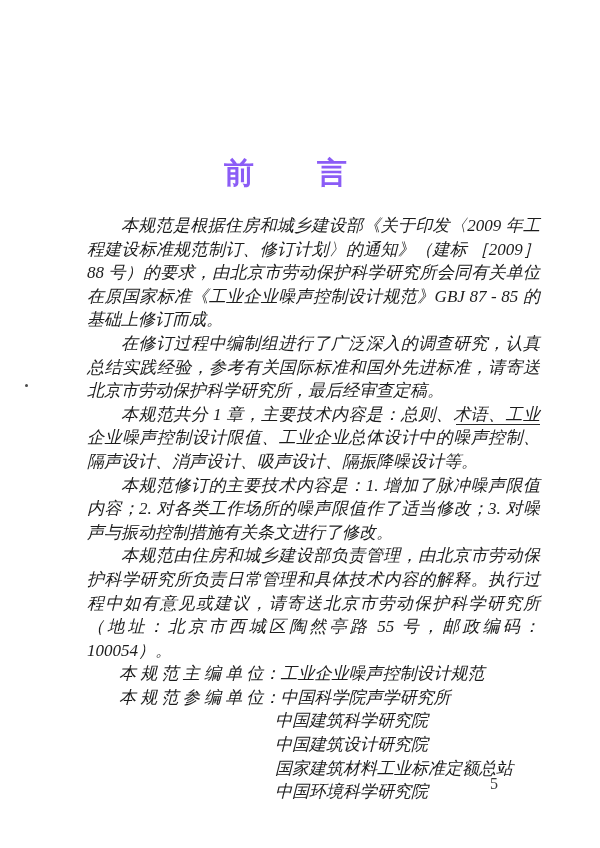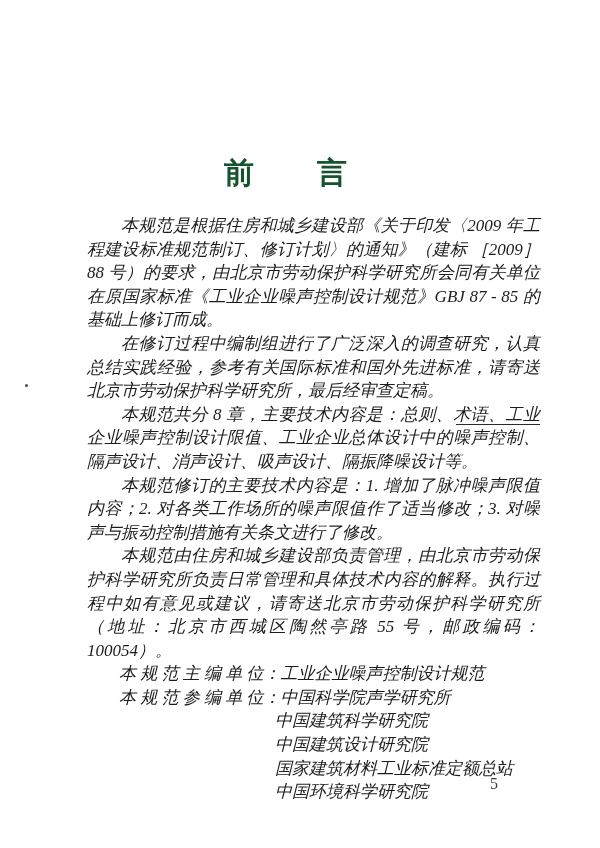--- a/index.html
+++ b/index.html
@@ -19,21 +19,21 @@
   .title {
     position: absolute;
     top: 153px;
     left: 0;
     width: 572px;
     margin: 0;
     text-align: center;
     font-size: 30px;
     line-height: 40px;
     font-weight: 700;
-    color: #14532d;
+    color: #8b5cf6;
     letter-spacing: 1px;
   }
   .content {
     position: absolute;
     top: 214px;
     left: 87px;
     width: 453px;
     font-size: 17px;
     line-height: 23.6px;
     text-align: justify;
@@ -86,21 +86,21 @@
 </head>
 <body>
 
 <div class="page">
 
   <h1 class="title">前　　言</h1>
 
   <div class="content">
     <p>本规范是根据住房和城乡建设部《关于印发〈2009 年工程建设标准规范制订、修订计划〉的通知》（建标 ［2009］88 号）的要求，由北京市劳动保护科学研究所会同有关单位在原国家标准《工业企业噪声控制设计规范》GBJ 87 - 85 的基础上修订而成。</p>
     <p>在修订过程中编制组进行了广泛深入的调查研究，认真总结实践经验，参考有关国际标准和国外先进标准，请寄送北京市劳动保护科学研究所，最后经审查定稿。</p>
-    <p>本规范共分 8 章，主要技术内容是：总则、术语、工业企业噪声控制设计限值、工业企业总体设计中的噪声控制、隔声设计、消声设计、吸声设计、隔振降噪设计等。</p>
+    <p>本规范共分 1 章，主要技术内容是：总则、术语、工业企业噪声控制设计限值、工业企业总体设计中的噪声控制、隔声设计、消声设计、吸声设计、隔振降噪设计等。</p>
     <p>本规范修订的主要技术内容是：1. 增加了脉冲噪声限值内容；2. 对各类工作场所的噪声限值作了适当修改；3. 对噪声与振动控制措施有关条文进行了修改。</p>
     <p>本规范由住房和城乡建设部负责管理，由北京市劳动保护科学研究所负责日常管理和具体技术内容的解释。执行过程中如有意见或建议，请寄送北京市劳动保护科学研究所（地址：北京市西城区陶然亭路 55 号，邮政编码：100054）。</p>
 
     <div class="editor-row">
       <span class="editor-label">本 规 范 主 编 单 位：</span>
       <span class="editor-value">工业企业噪声控制设计规范</span>
     </div>
 
     <div class="editor-row">
       <span class="editor-label">本 规 范 参 编 单 位：</span>

